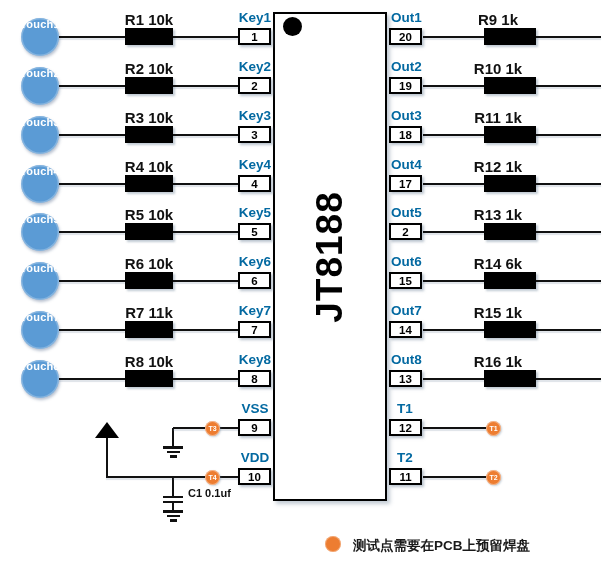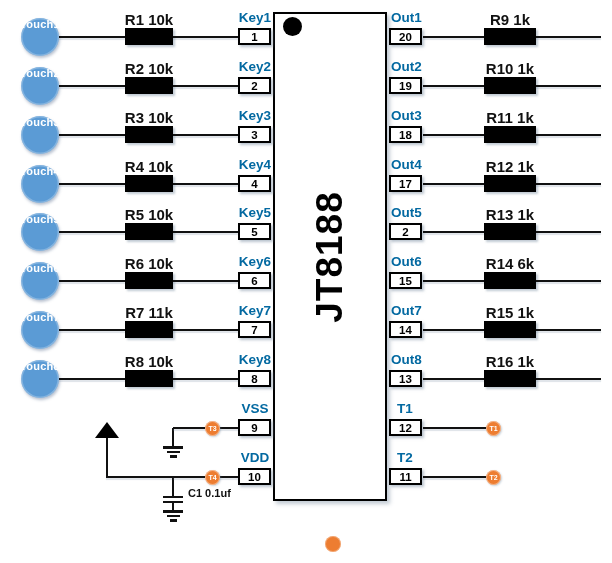--- a/index.html
+++ b/index.html
@@ -19,21 +19,21 @@
     position:absolute; left:21px; top:-19px; width:38px; height:38px; border-radius:50%;
     background:var(--blue); color:#fff; display:flex; align-items:flex-start; justify-content:center;
     font-size:11px; font-weight:bold; letter-spacing:0.2px;
     box-shadow:1px 2px 3px rgba(100,120,150,0.45), inset 0 0 0 1.5px rgba(255,255,255,0.25);
   }
   .resistor { position:absolute; top:-9px; height:17px; background:#000; box-shadow:2px 2px 2px rgba(120,140,160,0.45); }
   .lrow .resistor { left:125px; width:48px; }
   .rrow .resistor { left:484px; width:52px; }
   .rlabel { position:absolute; top:-26px; font-size:15px; font-weight:bold; color:#111; text-align:center; white-space:nowrap; }
   .lrow .rlabel { left:117px; width:64px; }
-  .rrow .rlabel { left:478px; width:64px; }
+  .rrow .rlabel { left:466px; width:64px; }
 
   .pinbox {
     position:absolute; top:-9px; width:29px; height:13px; border:2.5px solid #000; background:#fff;
     display:flex; align-items:center; justify-content:center;
     font-size:11.5px; font-weight:bold; color:#000;
     box-shadow:2px 2px 2.5px rgba(120,140,160,0.5);
   }
   .lrow .pinbox, .prow .pinbox { left:238px; }
   .rrow .pinbox, .trow .pinbox { left:389px; }
 
@@ -114,20 +114,21 @@
   <div class="plate" style="top:500.5px;"></div>
   <div class="vwire" style="left:172px; top:503px; height:7px;"></div>
   <div class="gnd" style="left:163px; top:510px;">
     <div class="g1"></div>
       <div class="g2"></div>
       <div class="g3"></div>
   </div>
   <div id="cap-label">C1 0.1uf</div>
 
   <div id="legend-dot"></div>
+  <div id="legend-text">测试点需要在PCB上预留焊盘</div>
 <div class="row lrow" style="top: 37px;">
     <div class="touch-circle">
       <span>Touch1</span>
     </div>
     <div class="wire w1"></div>
     <div class="resistor"></div>
     <div class="rlabel">R1 10k</div>
     <div class="wire w2"></div>
     <div class="pinlabel">Key1</div>
     <div class="pinbox">

